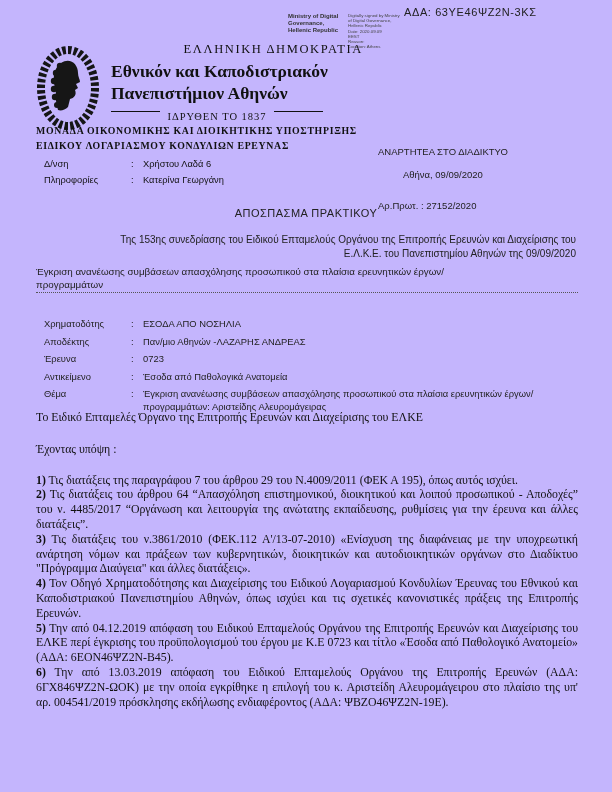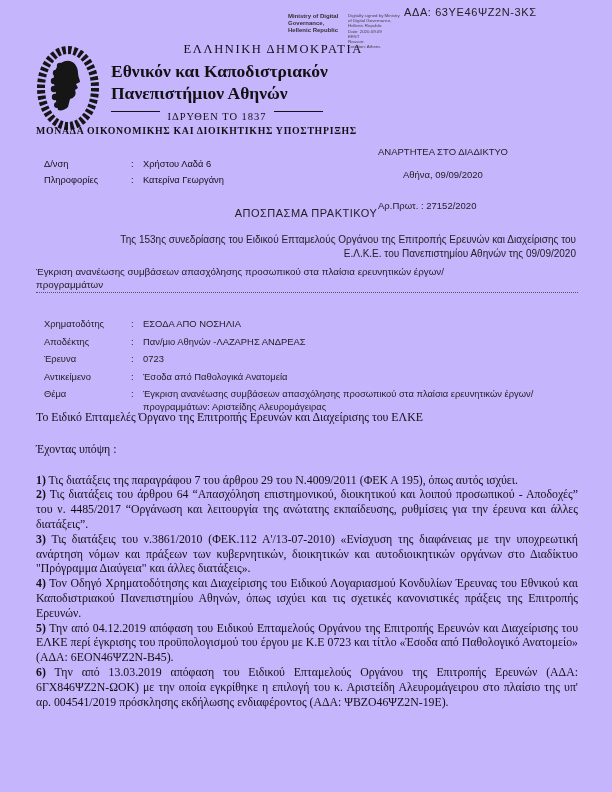--- a/index.html
+++ b/index.html
@@ -143,20 +143,21 @@
     <div class="uni-line">Πανεπιστήμιον Αθηνών</div>
     <div class="founded-row">
       <span class="founded-rule"></span>
       <span class="founded-text">ΙΔΡΥΘΕΝ ΤΟ 1837</span>
       <span class="founded-rule"></span>
     </div>
   </div>
 
   <div class="unit">
     <div>ΜΟΝΑΔΑ ΟΙΚΟΝΟΜΙΚΗΣ ΚΑΙ ΔΙΟΙΚΗΤΙΚΗΣ ΥΠΟΣΤΗΡΙΞΗΣ</div>
+    <div>ΕΙΔΙΚΟΥ ΛΟΓΑΡΙΑΣΜΟΥ ΚΟΝΔΥΛΙΩΝ ΕΡΕΥΝΑΣ</div>
   </div>
 
   <div class="contact">
     <span>Δ/νση</span>
     <span>:</span>
     <span>Χρήστου Λαδά 6</span>
     <span>Πληροφορίες</span>
     <span>:</span>
     <span>Κατερίνα Γεωργάνη</span>
   </div>

